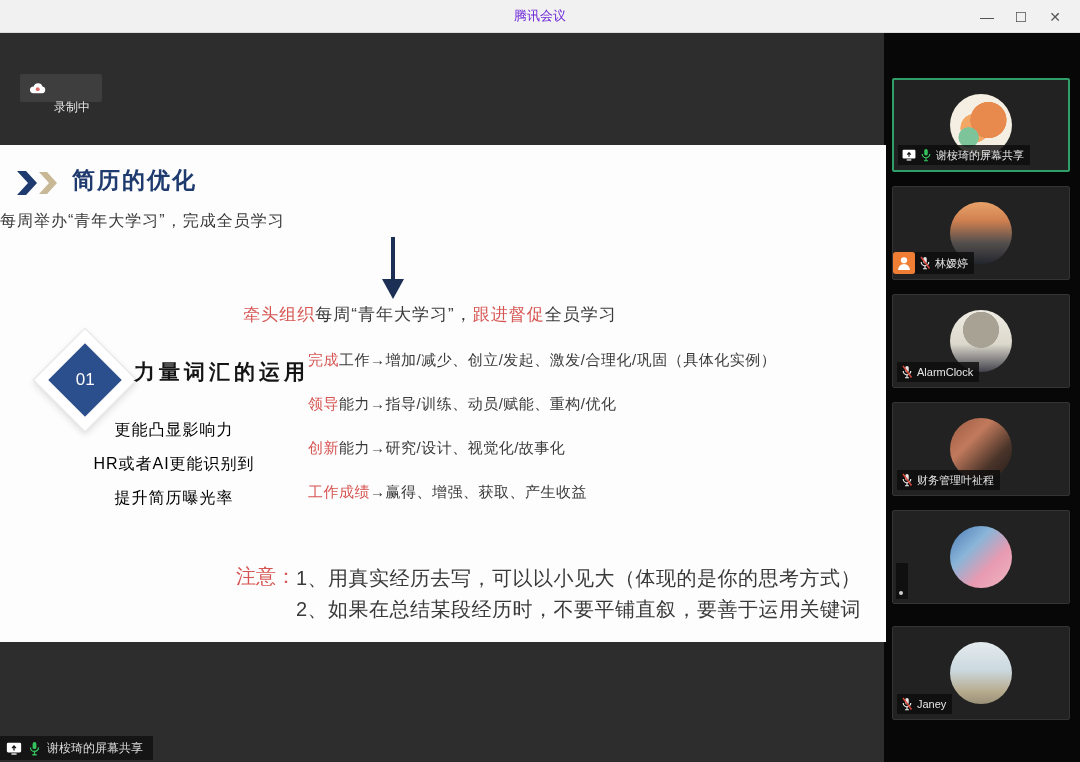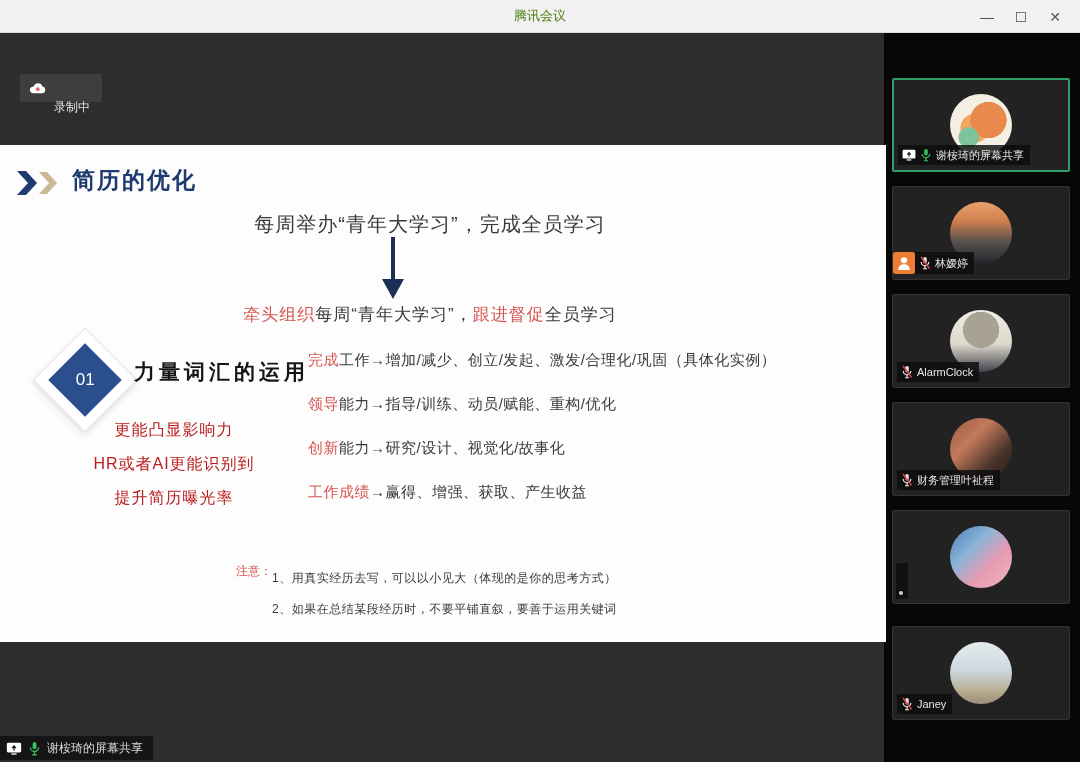--- a/index.html
+++ b/index.html
@@ -5,21 +5,21 @@
   * { margin:0; padding:0; box-sizing:border-box; }
   html,body { width:1080px; height:762px; overflow:hidden; }
   body { font-family:"Liberation Sans","DejaVu Sans",sans-serif; }
 
   .window { width:1080px; height:762px; display:flex; flex-direction:column; background:#000; }
 
   
   .titlebar { height:33px; background:#f1f1f1; border-bottom:1px solid #dcdcdc;
               display:flex; align-items:center; position:relative; flex:0 0 33px; }
   .titlebar-title { position:absolute; left:0; right:0; text-align:center;
-                    font-size:13px; color:#4d7c0f; }
+                    font-size:13px; color:#6d28d9; }
   .titlebar-controls { position:absolute; right:8px; top:0; height:33px;
                        display:flex; align-items:center; }
   .tb-btn { width:34px; height:33px; display:flex; align-items:center; justify-content:center;
             font-size:14px; color:#555; cursor:default; }
 
   
   .app-body { flex:1; display:flex; }
 
   
   .main { width:886px; position:relative; background:#2d2d2d; }
@@ -29,45 +29,45 @@
                      padding:0 12px 0 8px; gap:8px; border-radius:2px; }
   .recording-badge span { color:#e8e8e8; font-size:12px;margin-top:38px; }
 
   .slide { position:absolute; top:112px; left:0; width:886px; height:497px;
            background:#fdfdfd; color:#3a3a3a; }
 
   .slide-title-row { position:absolute; top:20px; left:16px; display:flex;
                      align-items:flex-end; gap:10px; }
   .slide-title { font-size:23px; font-weight:bold; color:#1e3a6e; letter-spacing:2px; }
 
-  .flow-top { position:absolute; top:66px; left:0; width:860px; text-align:center;
-              font-size:20px; color:#3a3a3a; letter-spacing:1px; }
+  .flow-top { position:absolute; top:66px; left:0; width:860px; text-align:left;
+              font-size:16px; color:#3a3a3a; letter-spacing:1px; }
   .down-arrow { position:absolute; top:92px; left:381px; }
   .flow-bottom { position:absolute; top:158px; left:0; width:860px; text-align:center;
                  font-size:17px; letter-spacing:1px; }
   .red-text { color:#d65552; }
 
   .diamond-outer { position:absolute; top:198px; left:48px; width:74px; height:74px;
                    background:#fff; border:1px solid #e3e3e3; transform:rotate(45deg);
                    box-shadow:2px 2px 6px rgba(0,0,0,.12); }
   .diamond-inner { position:absolute; top:10px; left:10px; width:52px; height:52px;
                    background:#2b4e8c; display:flex; align-items:center; justify-content:center; }
   .diamond-inner span { transform:rotate(-45deg); color:#fff; font-size:17px; }
 
   .section-heading { position:absolute; top:213px; left:134px; font-size:21px;
                      font-weight:bold; color:#151515; letter-spacing:4px; }
 
   .benefits { position:absolute; top:268px; left:28px; width:292px; text-align:center;
-              font-size:16px; color:#b91c1c; line-height:34px; letter-spacing:1px; }
+              font-size:16px; color:#000000; line-height:34px; letter-spacing:1px; }
 
   .power-items { position:absolute; top:206px; left:308px; width:560px;
                  font-size:15px; letter-spacing:.5px; }
   .power-items p { margin-bottom:25px; white-space:nowrap; }
 
-  .note { position:absolute; top:418px; left:236px; display:flex; font-size:12px; }
+  .note { position:absolute; top:418px; left:236px; display:flex; font-size:20px; }
   .note-label { color:#d65552; flex:0 0 auto; }
   .note-lines p { line-height:31px; letter-spacing:.5px; }
 
   .share-banner { position:absolute; left:0; bottom:2px; height:24px; background:#151515;
                   display:flex; align-items:center; gap:6px; padding:0 10px 0 6px; }
   .share-banner span { color:#ddd; font-size:12px; }
 
   
   .sidebar { flex:1; background:#070707; padding:45px 10px 0 8px;
              display:flex; flex-direction:column; gap:14px; }

